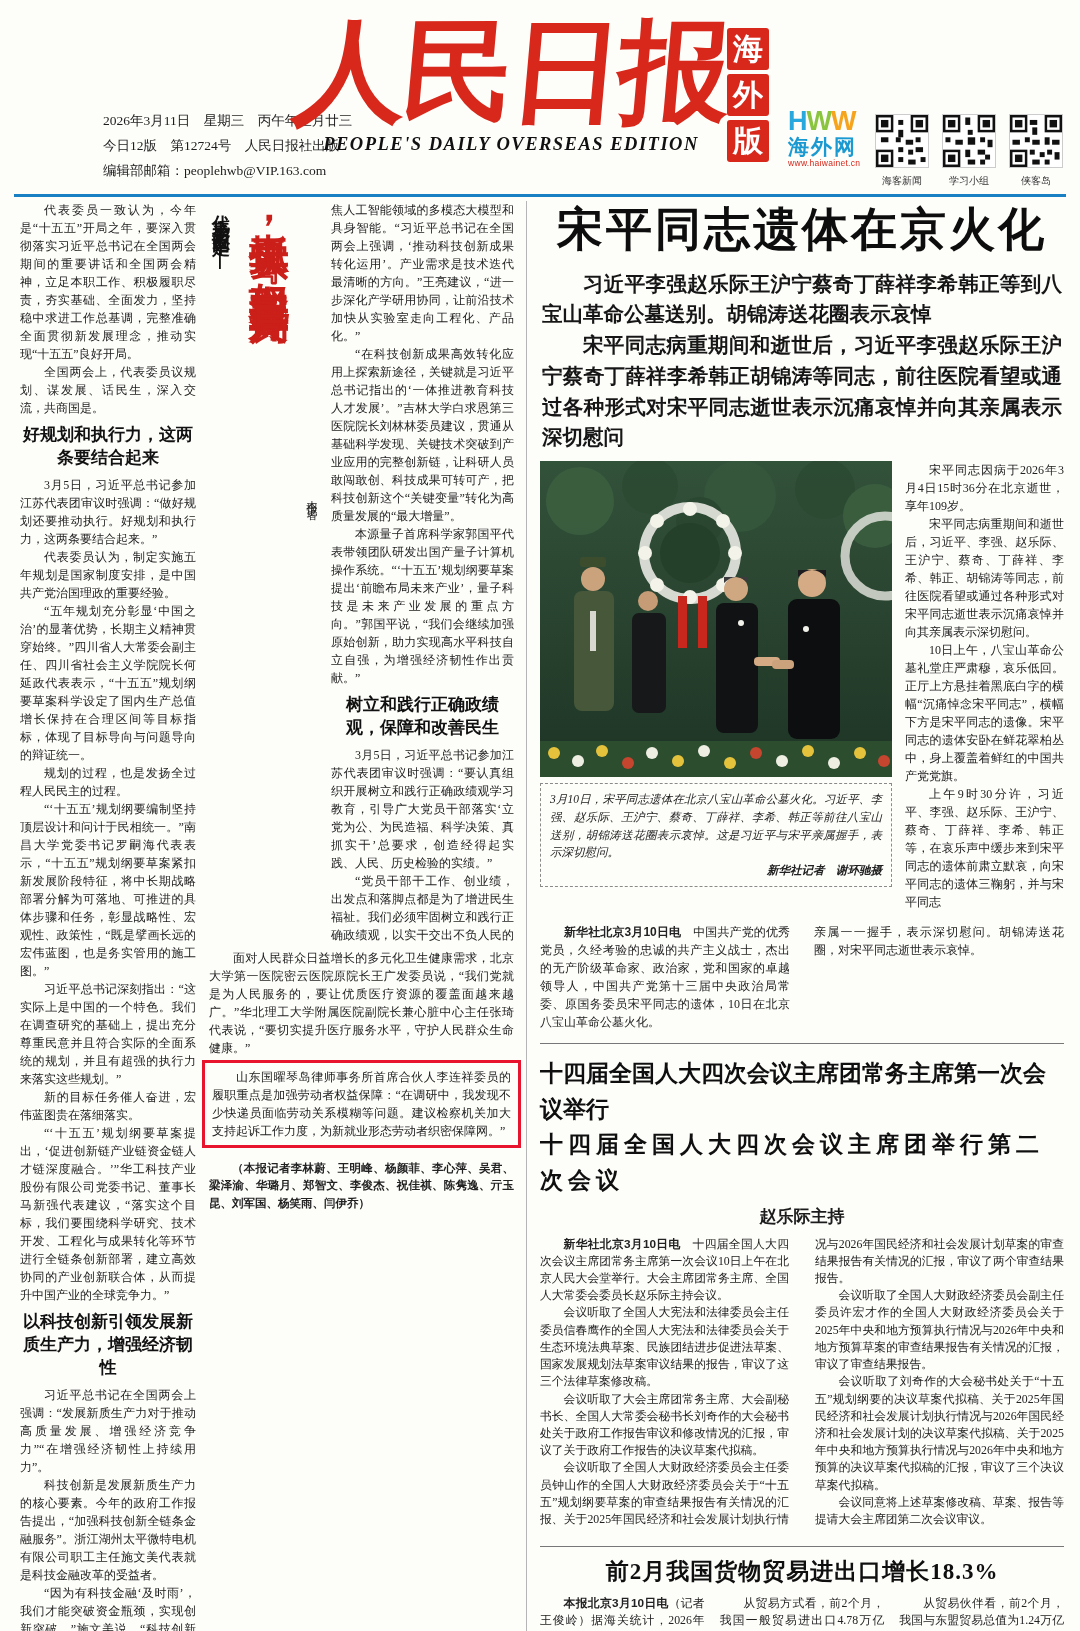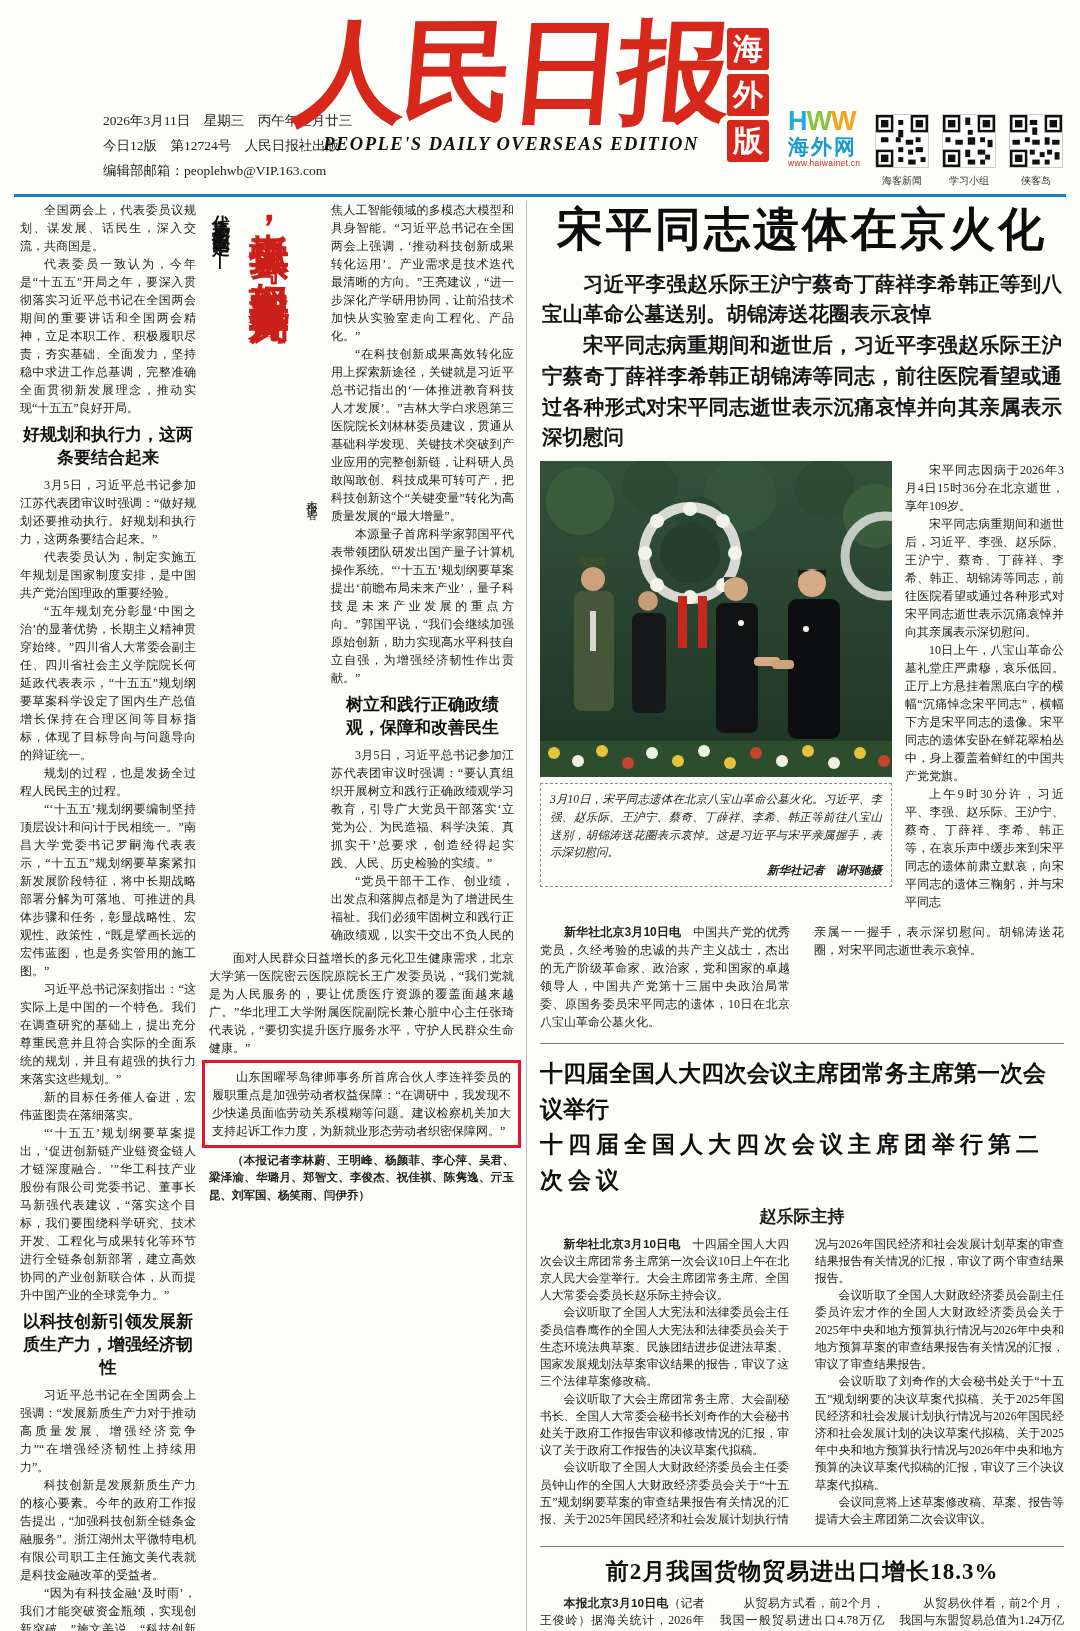--- a/index.html
+++ b/index.html
@@ -27,21 +27,21 @@
   .address-line { text-align:center; font-size:10.5px; color:#333; padding:6px 0 4px; }
 
   
   .content { display:flex; padding:4px 16px 0 20px; }
   .left-zone { width:494px; }
   .right-zone { flex:1; border-left:1px solid #b5b5b5; margin-left:12px; padding-left:13px; }
 
   p { font-size:12px; line-height:1.5; text-align:justify; text-indent:2em; color:#222; }
   p b { font-family:"Liberation Sans","DejaVu Sans",sans-serif; font-weight:bold; }
   .subhead { text-indent:0; text-align:center; font-weight:bold; font-family:"Liberation Sans","DejaVu Sans",sans-serif; font-size:17px; line-height:1.35; padding:7px 0 6px; color:#111; }
-  .boxed { border:3.5px solid #e8142d; padding:5px 7px; margin:3px -7px 4px -7px; }
+  .boxed { border:3.5px solid #e8142d; padding:5px 7px; margin:3px -7px 12px -7px; }
   .byline { font-weight:bold; margin-top:4px; font-size:11.5px; }
   .noindent { text-indent:0; }
 
   
   .lead { display:flex; gap:13px; }
   .lead-col1 { width:176px; }
   .lead-right { flex:1; display:flex; flex-direction:column; }
   .lead-top { display:flex; gap:12px; height:742px; overflow:hidden; }
   .vhead-block { width:110px; display:flex; flex-direction:row; justify-content:space-between; }
   .kicker { writing-mode:vertical-rl; font-size:18px; font-weight:bold; letter-spacing:4px; height:300px; color:#111; font-family:"Liberation Sans","DejaVu Sans",sans-serif; }
@@ -208,22 +208,22 @@
   </header>
 
   <div class="blue-rule"></div>
 
   <div class="content">
 
     <div class="left-zone">
 
       <section class="lead">
         <div class="lead-col1">
+            <p>代表委员一致认为，今年是“十五五”开局之年，要深入贯彻落实习近平总书记在全国两会期间的重要讲话和全国两会精神，立足本职工作、积极履职尽责，夯实基础、全面发力，坚持稳中求进工作总基调，完整准确全面贯彻新发展理念，推动实现“十五五”良好开局。</p>
             <p>全国两会上，代表委员议规划、谋发展、话民生，深入交流，共商国是。</p>
-            <p>代表委员一致认为，今年是“十五五”开局之年，要深入贯彻落实习近平总书记在全国两会期间的重要讲话和全国两会精神，立足本职工作、积极履职尽责，夯实基础、全面发力，坚持稳中求进工作总基调，完整准确全面贯彻新发展理念，推动实现“十五五”良好开局。</p>
             <p class="subhead">好规划和执行力，这两条要结合起来</p>
             <p>3月5日，习近平总书记参加江苏代表团审议时强调：“做好规划还要推动执行。好规划和执行力，这两条要结合起来。”</p>
             <p>代表委员认为，制定实施五年规划是国家制度安排，是中国共产党治国理政的重要经验。</p>
             <p>“五年规划充分彰显‘中国之治’的显著优势，长期主义精神贯穿始终。”四川省人大常委会副主任、四川省社会主义学院院长何延政代表表示，“十五五”规划纲要草案科学设定了国内生产总值增长保持在合理区间等目标指标，体现了目标导向与问题导向的辩证统一。</p>
             <p>规划的过程，也是发扬全过程人民民主的过程。</p>
             <p>“‘十五五’规划纲要编制坚持顶层设计和问计于民相统一。”南昌大学党委书记罗嗣海代表表示，“十五五”规划纲要草案紧扣新发展阶段特征，将中长期战略部署分解为可落地、可推进的具体步骤和任务，彰显战略性、宏观性、政策性，“既是擘画长远的宏伟蓝图，也是务实管用的施工图。”</p>
             <p>习近平总书记深刻指出：“这实际上是中国的一个特色。我们在调查研究的基础上，提出充分尊重民意并且符合实际的全面系统的规划，并且有超强的执行力来落实这些规划。”</p>
             <p>新的目标任务催人奋进，宏伟蓝图贵在落细落实。</p>
             <p>“‘十五五’规划纲要草案提出，‘促进创新链产业链资金链人才链深度融合。’”华工科技产业股份有限公司党委书记、董事长马新强代表建议，“落实这个目标，我们要围绕科学研究、技术开发、工程化与成果转化等环节进行全链条创新部署，建立高效协同的产业创新联合体，从而提升中国产业的全球竞争力。”</p>
             <p class="subhead">以科技创新引领发展新质生产力，增强经济韧性</p>

